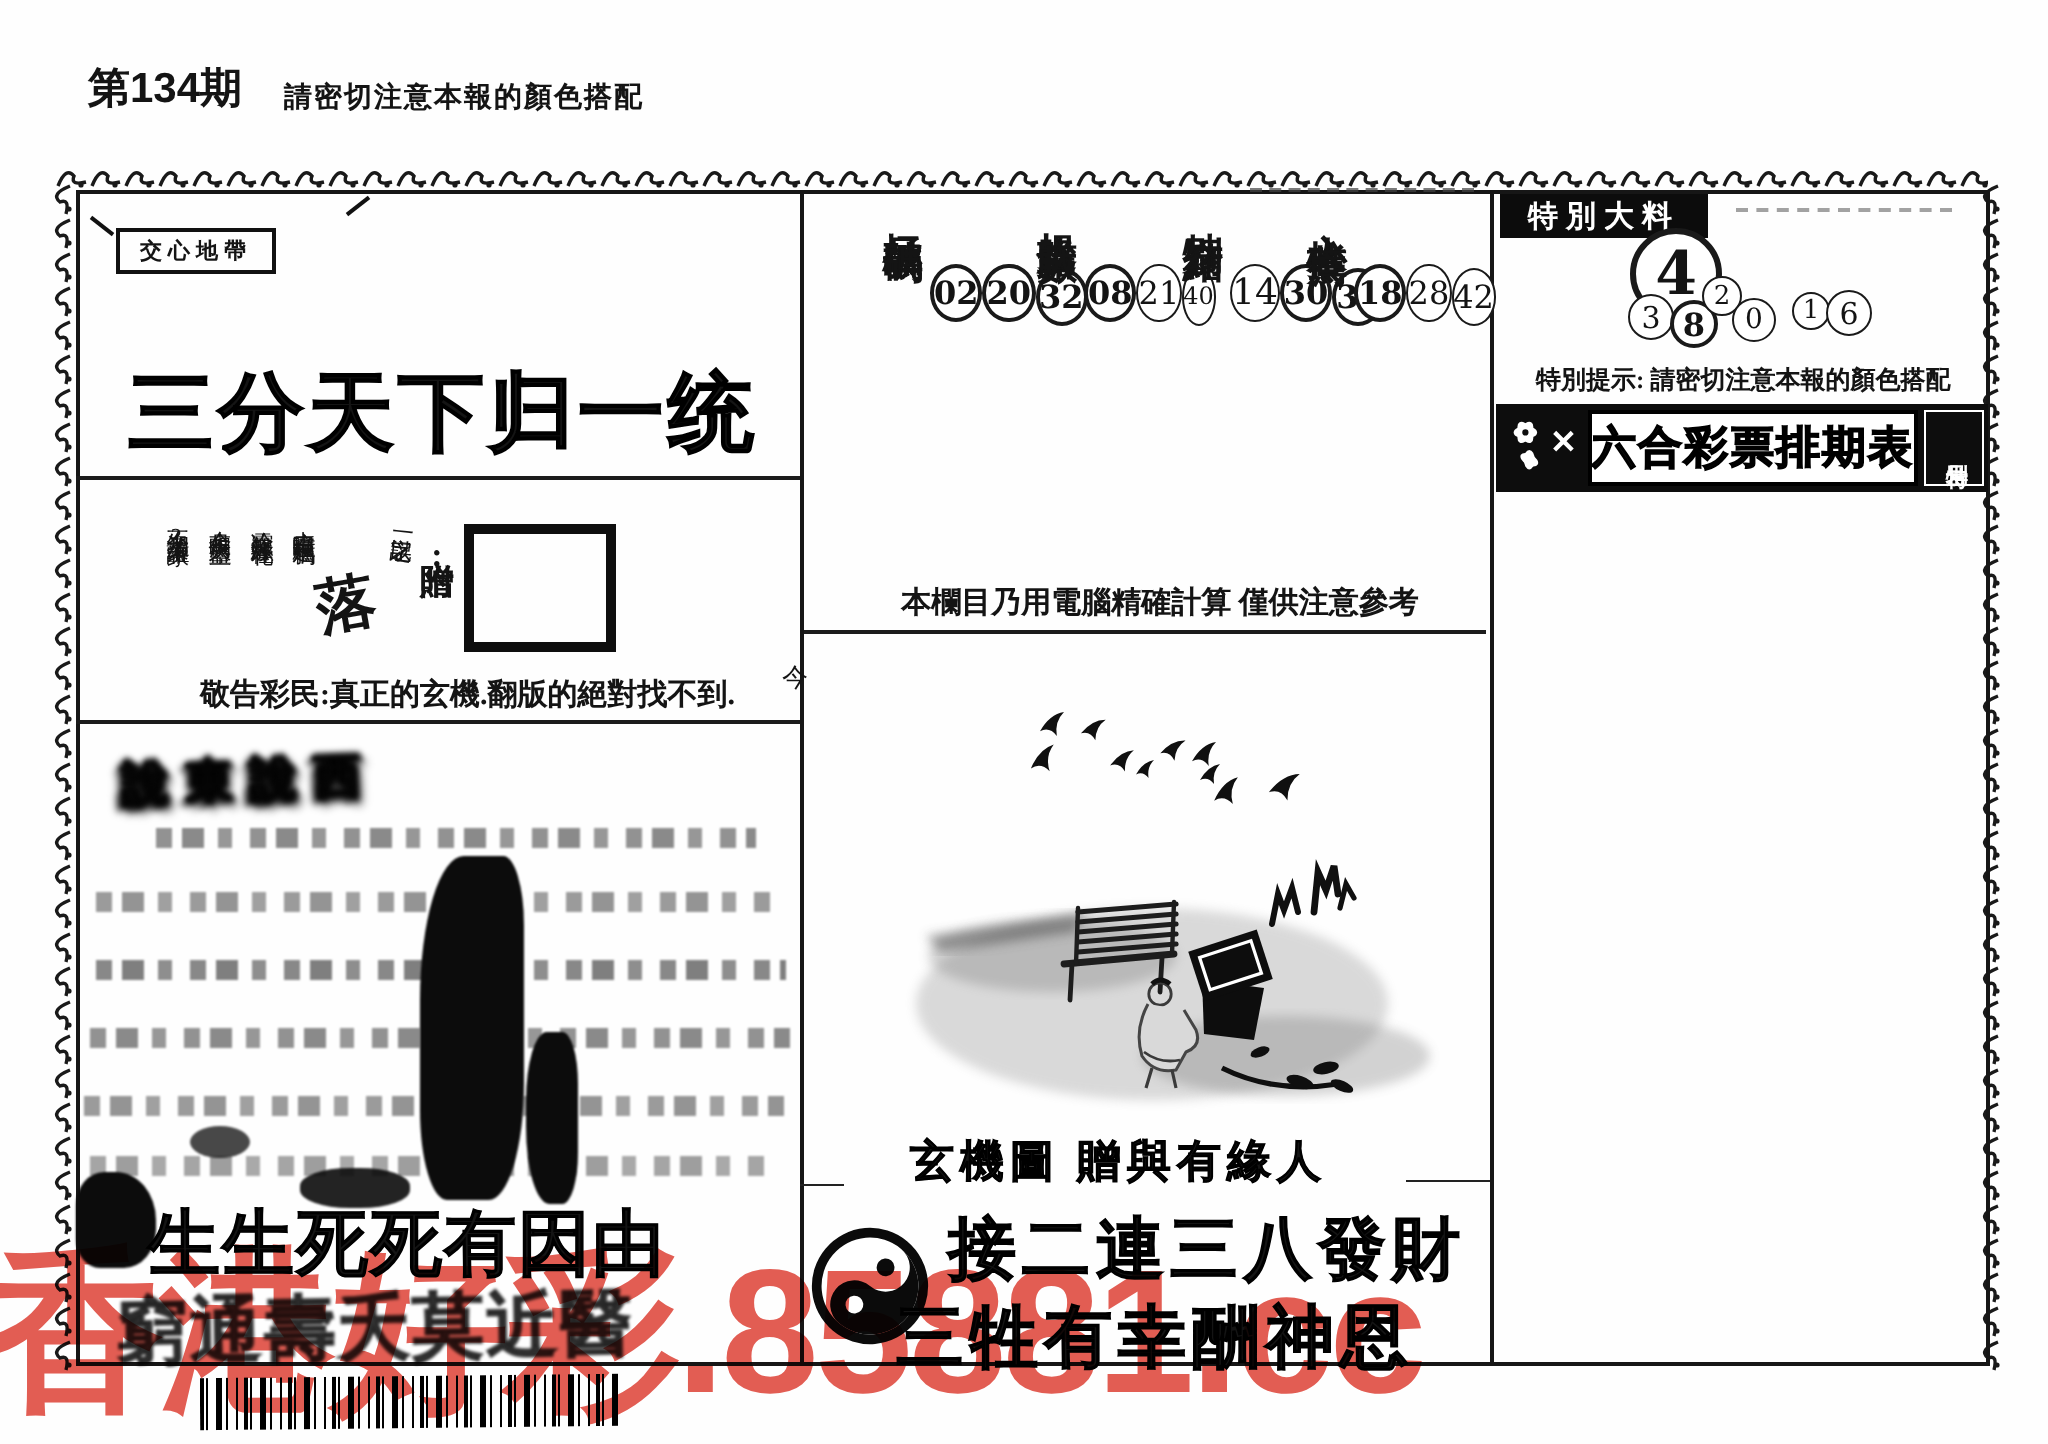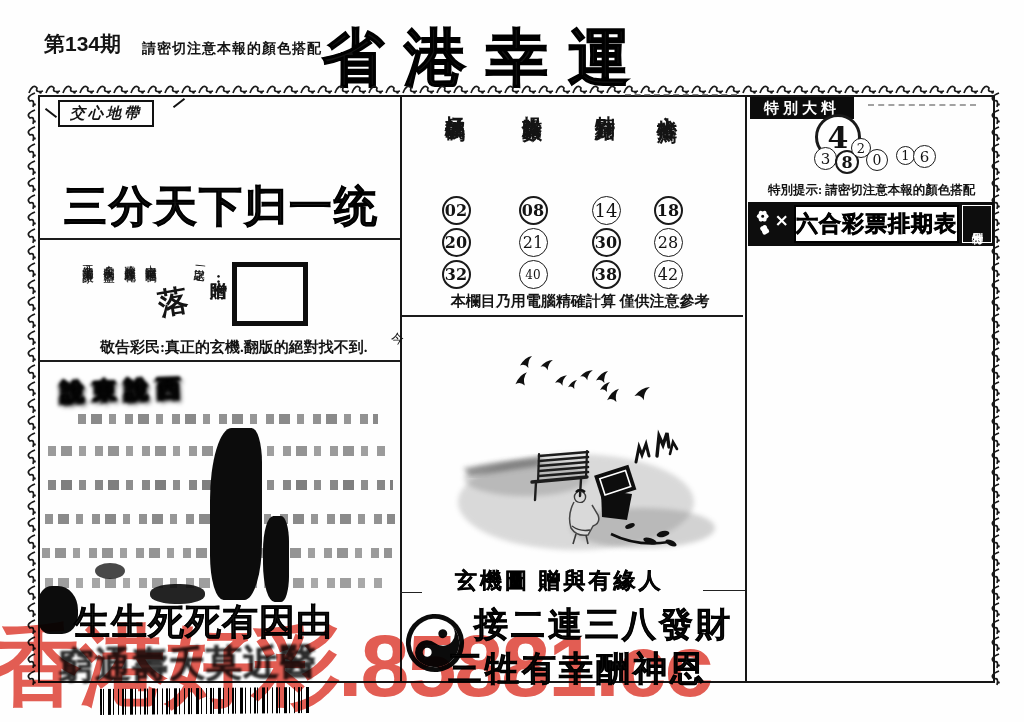--- a/index.html
+++ b/index.html
@@ -22,33 +22,32 @@
   .slogan{font-weight:800;-webkit-text-stroke:.6px #000;letter-spacing:3px;font-size:34px;white-space:nowrap;}
   .watermark{font-family:"Liberation Sans","DejaVu Sans",sans-serif;font-weight:700;font-size:88px;
      color:#e2544a;white-space:nowrap;letter-spacing:-2px;mix-blend-mode:multiply;opacity:.95;z-index:60;line-height:1;}
   .barcode{background:
      repeating-linear-gradient(90deg,#000 0 2px,transparent 2px 3px,#000 3px 4px,transparent 4px 8px,#000 8px 11px,transparent 11px 13px,#000 13px 14px,transparent 14px 18px,#000 18px 19px,transparent 19px 22px);}
   .banner{display:flex;align-items:center;background:#0d0d0d;box-sizing:border-box;padding:2px;font-family:Liberation Serif, serif;}
   .banner-title{flex:1;height:34px;margin:0 3px;background:#fff;border:2px solid #000;display:flex;
      align-items:center;justify-content:center;font-size:22px;font-weight:900;-webkit-text-stroke:.7px #000;letter-spacing:1px;white-space:nowrap;}
   .banner-side{width:28px;height:36px;border:1.5px solid #fff;color:#fff;display:flex;align-items:center;
      justify-content:center;font-size:11px;font-weight:700;}
-  .pickcol{display:flex;flex-direction:column;align-items:center;}
+  .pickcol{display:flex;flex-direction:row;align-items:center;}
   .pickhead{font-size:20px;font-weight:700;height:88px;letter-spacing:2px;margin-bottom:8px;}
   .stamp{font-size:24px;font-weight:900;letter-spacing:8px;color:#050505;filter:blur(1px);
      text-shadow:0 0 3px #000,2px 1px 2px #000,-2px 2px 3px #000,1px -1px 2px #000,3px 3px 4px #111;transform:rotate(-2deg);white-space:nowrap;}
 </style>
 </head>
 <body>
 
 <div class="page">
 
   <div class="abs sans" style="left:44px;top:30px;font-size:21px;font-weight:800;">第134期</div>
   <div class="abs serif" style="left:142px;top:40px;font-size:14px;font-weight:600;letter-spacing:1px;">請密切注意本報的顏色搭配</div>
-  <div class="abs serif" style="left:322px;top:16px;font-size:62px;font-weight:900;-webkit-text-stroke:1.2px #000;letter-spacing:20px;white-space:nowrap;">省港幸運</div>
 
   <svg class="abs" style="left:28px;top:82px;" width="966" height="14">
     <defs>
       <pattern id="hookH" width="17" height="14" patternUnits="userSpaceOnUse">
         <path d="M1,11 Q5,1 9,6 Q7,11 15,9" fill="none" stroke="#1a1a1a" stroke-width="1.7"></path>
         <circle cx="12.5" cy="10.5" r="1.3" fill="#1a1a1a"></circle>
       </pattern>
     </defs>
     <rect width="966" height="14" fill="url(#hookH)"></rect>
   </svg>
@@ -62,21 +61,21 @@
     <rect width="14" height="594" fill="url(#hookV)"></rect>
   </svg>
   <svg class="abs" style="left:988px;top:92px;" width="14" height="594">
     <rect width="14" height="594" fill="url(#hookV)"></rect>
   </svg>
 
   <div class="abs" style="left:38px;top:95px;width:957px;height:588px;border:2px solid #161616;box-sizing:border-box;"></div>
   <div class="abs" style="left:400px;top:95px;width:0;height:588px;border-left:2px solid #161616;"></div>
   <div class="abs" style="left:745px;top:95px;width:0;height:588px;border-left:2px solid #161616;"></div>
 
-  <div class="abs" style="left:58px;top:100px;padding:2px 10px;border:2px solid #111;font-size:15px;font-weight:700;letter-spacing:3px;font-style:italic;">交心地帶</div>
+  <div class="abs" style="left:58px;top:114px;padding:2px 10px;border:2px solid #111;font-size:11px;font-weight:700;letter-spacing:3px;">交心地帶</div>
   <div class="abs" style="left:44px;top:112px;width:14px;border-top:2px solid #111;transform:rotate(38deg);"></div>
   <div class="abs" style="left:172px;top:102px;width:14px;border-top:2px solid #111;transform:rotate(-38deg);"></div>
 
   <div class="abs headline" style="left:64px;top:130px;margin-top:48px;">三分天下归一统</div>
 
   <div class="abs hline" style="left:38px;top:238px;width:362px;"></div>
 
   <div class="abs" style="left:80px;top:256px;display:flex;flex-direction:row-reverse;gap:6px;height:96px;">
     <div class="vtext" style="font-size:11.5px;letter-spacing:1px;">中庭喧嘩起栖鴉</div>
     <div class="vtext" style="font-size:11.5px;letter-spacing:1px;">冷露無聲濕桂花</div>

